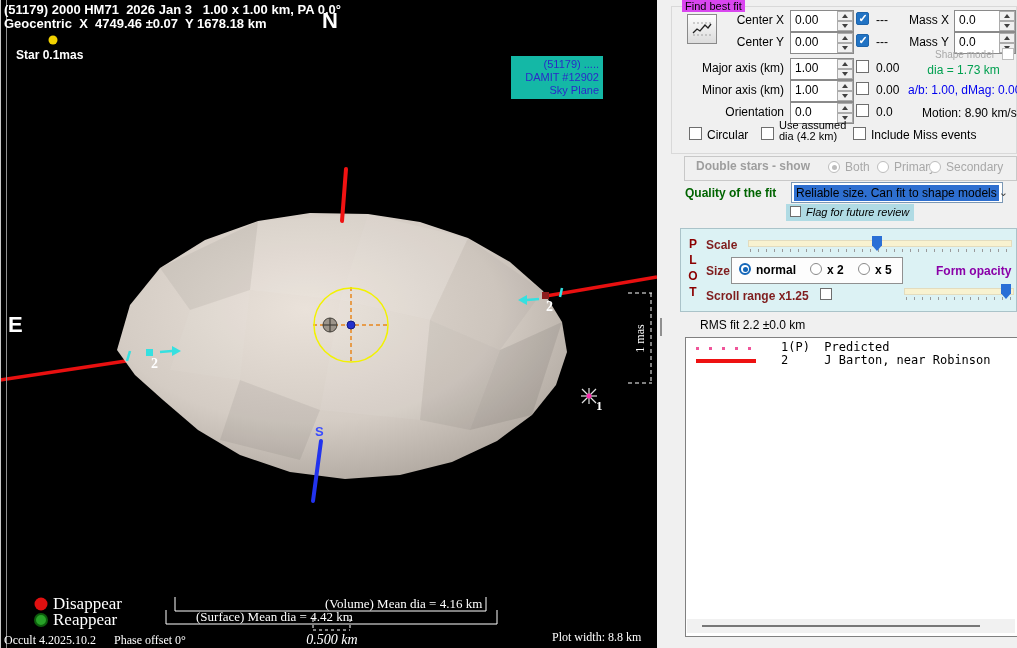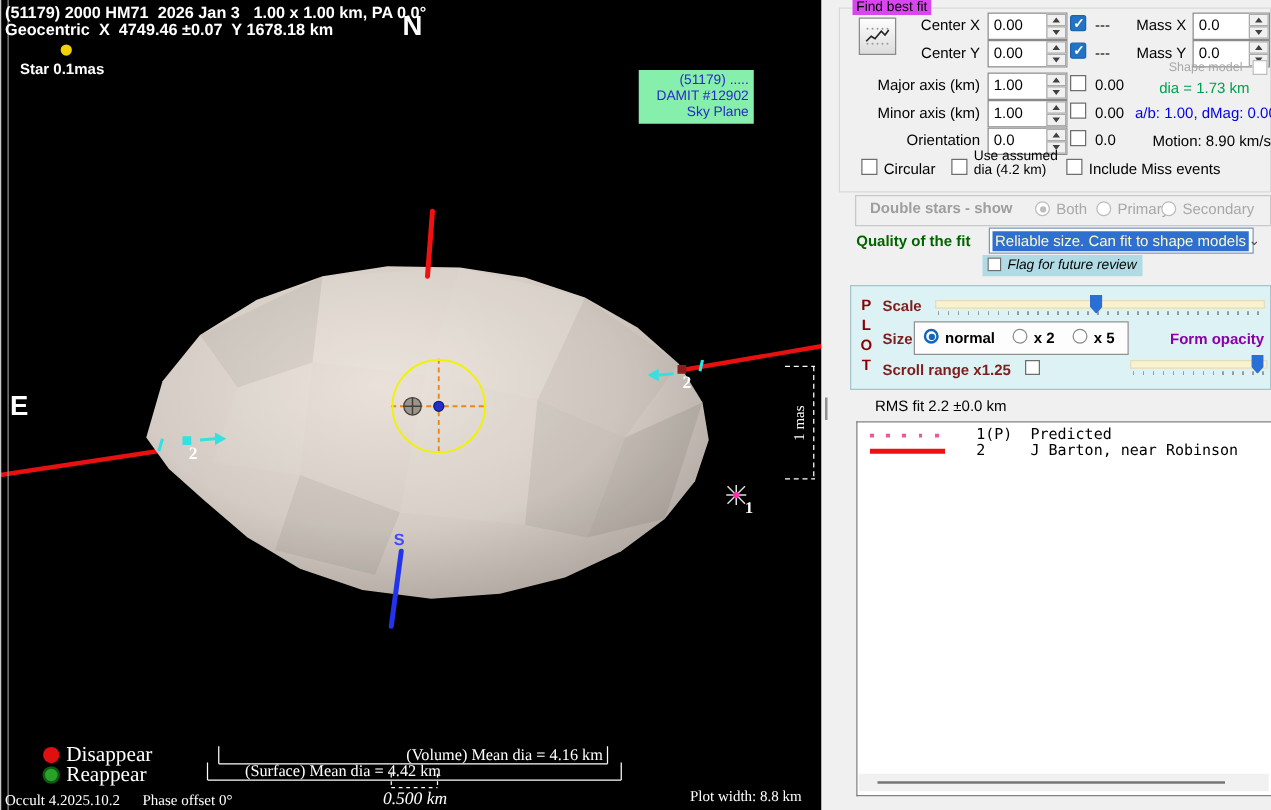--- a/index.html
+++ b/index.html
@@ -5,21 +5,21 @@
   html,body{margin:0;padding:0;background:#f0f0f0;}
   .app{position:relative;width:1017px;height:648px;background:#f0f0f0;overflow:hidden;
        font-family:"Liberation Sans",sans-serif;font-size:12px;color:#000;}
   .abs{position:absolute;}
 
   
   .canvas{left:0;top:0;width:657px;height:648px;background:#000;}
   .ctext{position:absolute;color:#fff;white-space:pre;}
   .ctitle{font-weight:bold;font-size:13px;letter-spacing:0px;}
   .serif{font-family:"Liberation Serif",serif;}
-  .modelbox{background:#86efac;text-align:right;padding:2px 4px;line-height:13px;font-size:11px;}
+  .modelbox{background:#14b8a6;text-align:right;padding:2px 4px;line-height:13px;font-size:11px;}
   .modelbox div{color:#2a2ac8;}
   .vrot{transform:rotate(-90deg);transform-origin:center;}
 
   
   .group{border:1px solid #d9d9d9;background:#f0f0f0;}
   .gtitle{position:absolute;background:#d946ef;padding:0 3px;font-size:11px;}
   .lbl{position:absolute;white-space:pre;}
   .r{text-align:right;}
   .spin{position:absolute;display:flex;width:62px;height:20px;border:1px solid #8a8a8a;background:#fff;}
   .spin .val{flex:1;padding:2px 0 0 4px;font-size:12px;}
@@ -37,21 +37,21 @@
   .radio.selblue::after{content:"";position:absolute;left:1.5px;top:1.5px;width:5px;height:5px;border-radius:50%;background:#1466b8;}
   .radio.gray{border-color:#bdbdbd;}
   .radio.gray.sel::after{content:"";position:absolute;left:2.5px;top:2.5px;width:5px;height:5px;border-radius:50%;background:#bdbdbd;}
   .slider{position:absolute;}
   .slider .track{position:absolute;left:0;right:0;top:4px;height:5px;background:#f8f2d0;border:1px solid #e3dcbe;}
   .slider .ticks{position:absolute;left:2px;right:2px;top:13px;height:3px;
       background:repeating-linear-gradient(90deg,#9a9a9a 0 1px,transparent 1px 8px);}
   .slider .thumb{position:absolute;top:0;width:10px;height:15px;background:#2a6fd6;
       clip-path:polygon(0 0,100% 0,100% 62%,50% 100%,0 62%);}
   .combo{position:absolute;display:flex;align-items:center;height:21px;border:1px solid #7a97b5;background:#fff;box-sizing:border-box;}
-  .combo .sel{background:#2e6fd0;color:#fef9c3;font-size:12px;padding:1px 2px;margin-left:2px;white-space:pre;}
+  .combo .sel{background:#2e6fd0;color:#000000;font-size:12px;padding:1px 2px;margin-left:2px;white-space:pre;}
   .combo .arr{margin-left:auto;width:16px;text-align:center;color:#444;font-size:11px;}
   .maroon{color:#7f1d1d;font-weight:bold;}
   .purple{color:#8a00a8;font-weight:bold;}
   .mono{font-family:"DejaVu Sans Mono",monospace;font-size:12px;white-space:pre;}
   .plotpanel{background:#dcf2f4;border:1px solid #aac3c9;}
   .vplot{writing-mode:vertical-lr;text-orientation:upright;letter-spacing:2px;font-weight:bold;color:#8b0000;font-size:12px;line-height:12px;}
   .listbox{background:#fff;border:1px solid #808080;border-right:none;}
   .linesample{position:absolute;height:3px;}
 </style>
 </head>

